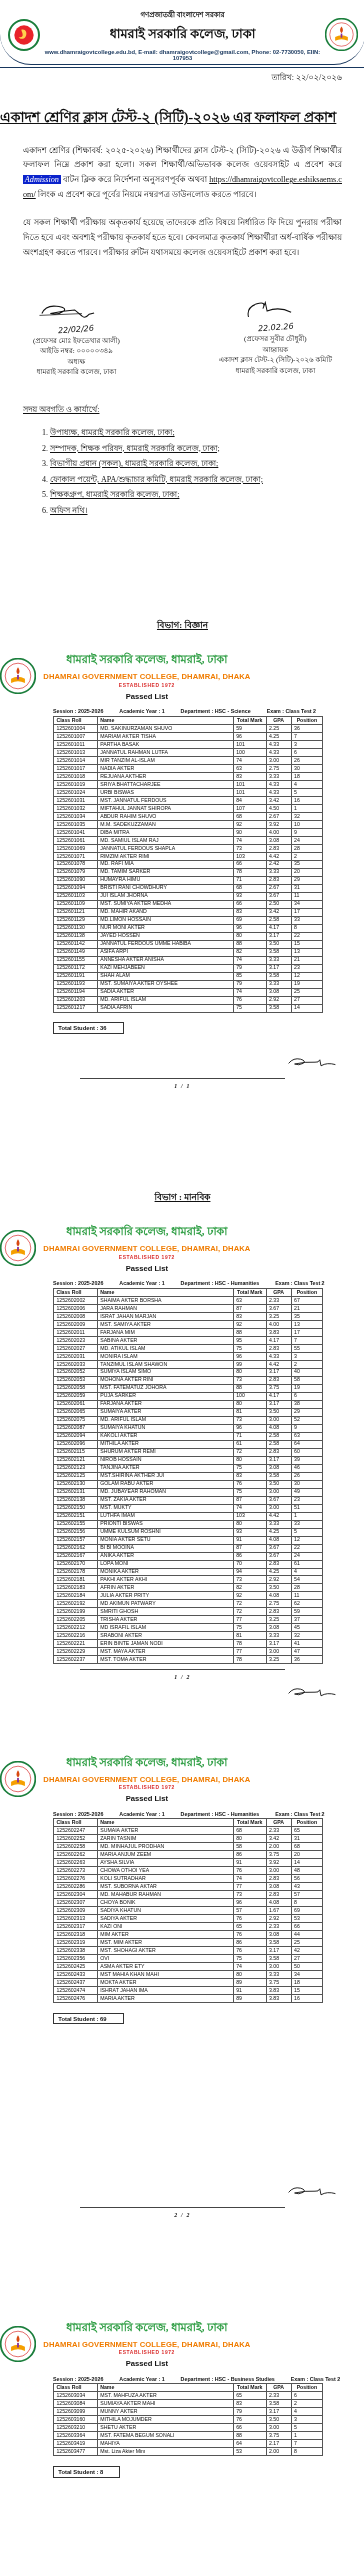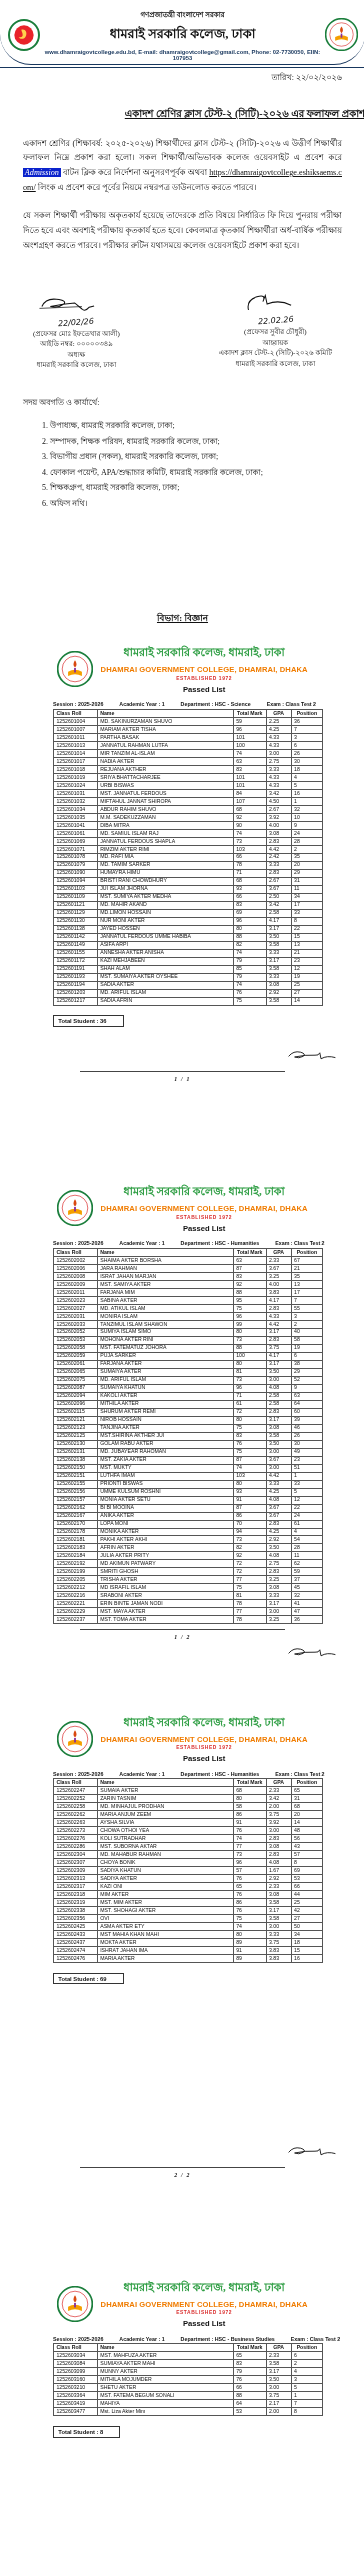--- a/index.html
+++ b/index.html
@@ -11,43 +11,43 @@
   .letterhead:after{content:"";position:absolute;left:0;right:0;bottom:-3px;height:0.6px;background:#17365d;}
   .lh-emblem{flex:0 0 35px;display:flex;justify-content:center;}
   .lh-center{flex:1;text-align:center;}
   .lh-govt{font-size:7px;font-weight:bold;}
   .lh-college{font-size:12.8px;font-weight:bold;margin-top:3.6px;}
   .lh-contact{font-size:5.8px;font-weight:bold;color:#17365d;margin-top:3.6px;font-family:"Liberation Sans",sans-serif;}
 
   .date-line{text-align:right;font-size:8px;padding:6px 23px 0 0;}
 
   
-  .notice-title{text-align:right;font-size:10px;font-weight:bold;text-decoration:underline;margin-top:22px;}
+  .notice-title{text-align:left;font-size:14px;font-weight:bold;text-decoration:underline;margin-top:22px;}
   .para{font-size:8.2px;line-height:1.8;text-align:justify;margin:13.4px 23px 0 23px;}
   .admission-chip{background:#0b23cc;color:#fff;padding:0 1.8px;font-style:italic;}
   .doc-link{color:#111;text-decoration:underline;word-break:break-all;}
 
   
   .sign-row{display:flex;justify-content:space-between;margin:39px 33px 0 33px;}
   .sign-block{text-align:center;font-size:7px;line-height:1.5;}
   .sig-scribble{display:block;margin:0 auto;}
   .sig-date{font-family:"DejaVu Sans",sans-serif;font-size:8px;font-style:italic;transform:rotate(-4deg);display:inline-block;margin-top:-6px;}
 
   
-  .dist{margin:25.5px 23px 0 23px;font-size:8px;}
+  .dist{margin:25.5px 23px 0 23px;font-size:8px;text-decoration:underline;}
   .dist-heading{margin-bottom:8.5px;}
   .dist ol{margin:0;padding-left:27px;}
   .dist li{line-height:1.95;}
 
   
   .plist-section{margin-top:100px;}
   .plist-page{display:flex;flex-direction:column;}
   .plist-page + .plist-page{margin-top:33px;}
   .section-title{text-align:center;font-size:8.8px;font-weight:bold;text-decoration:underline;margin:0 0 18px 0;}
-  .college-header{display:flex;align-items:center;justify-content:center;gap:7.3px;}
+  .college-header{display:flex;align-items:center;justify-content:flex-start;gap:7.3px;}
   .ch-text{text-align:center;}
   .ch-bn{font-size:11px;font-weight:bold;color:#2f9e44;}
   .ch-en{font-size:7.6px;font-weight:900;color:#f07c00;font-family:"Liberation Sans",sans-serif;letter-spacing:0.1px;margin-top:1.8px;}
   .ch-est{font-size:4.9px;font-weight:bold;color:#d92b2b;font-family:"Liberation Sans",sans-serif;letter-spacing:0.6px;margin-top:1.8px;}
   .ch-pl{font-size:7.6px;font-weight:bold;font-family:"Liberation Sans",sans-serif;margin-top:4px;color:#111;}
 
   .session-line{margin:7.3px 0 1.8px 53px;width:270px;font-family:"Liberation Sans",sans-serif;font-size:5.3px;font-weight:bold;display:flex;}
   .session-line span{margin-right:16px;white-space:nowrap;}
   .session-line span:last-child{margin-right:0;margin-left:auto;padding-right:36px;}
 
@@ -436,20 +436,21 @@
           <div class="total-box">Total Student : 36</div>
           <div class="page-spacer"></div>
           <svg width="52" height="18" viewBox="0 0 86 30" class="table-sig">
             <path d="M4 14 q8 -10 20 -7 q10 3 4 7 q-7 4 -14 1 q18 -4 34 -3 q6 1 8 -4 l2 10 q10 -6 24 -2" fill="none" stroke="#111" stroke-width="1.5"></path>
           </svg>
           <div class="page-footer"><div class="footer-rule"></div><span class="footer-text">1 / 1</span></div>
         </div>
       </div>
       <div class="plist-section">
         <div class="plist-page" style="min-height: 389px;">
+          <div class="section-title">বিভাগ : মানবিক</div>
   <div class="college-header">
     <svg width="36" height="36" viewBox="0 0 52 52">
       <circle cx="26" cy="26" r="25" fill="#fff" stroke="#1b7e3c" stroke-width="2.5"></circle>
       <circle cx="26" cy="26" r="18.5" fill="#fff" stroke="#d92b2b" stroke-width="1"></circle>
       <path d="M16 30 q10 -6 20 0 l0 6 q-10 -5 -20 0z" fill="#f59f00"></path>
       <path d="M26 13.5 q4.5 6 0 10.5 q-4.5 -4.5 0 -10.5z" fill="#d9480f"></path>
       <rect x="24.7" y="24.5" width="2.6" height="6.5" fill="#862e9c"></rect>
     </svg>
     <div class="ch-text">
       <div class="ch-bn">ধামরাই সরকারি কলেজ, ধামরাই, ঢাকা</div>

